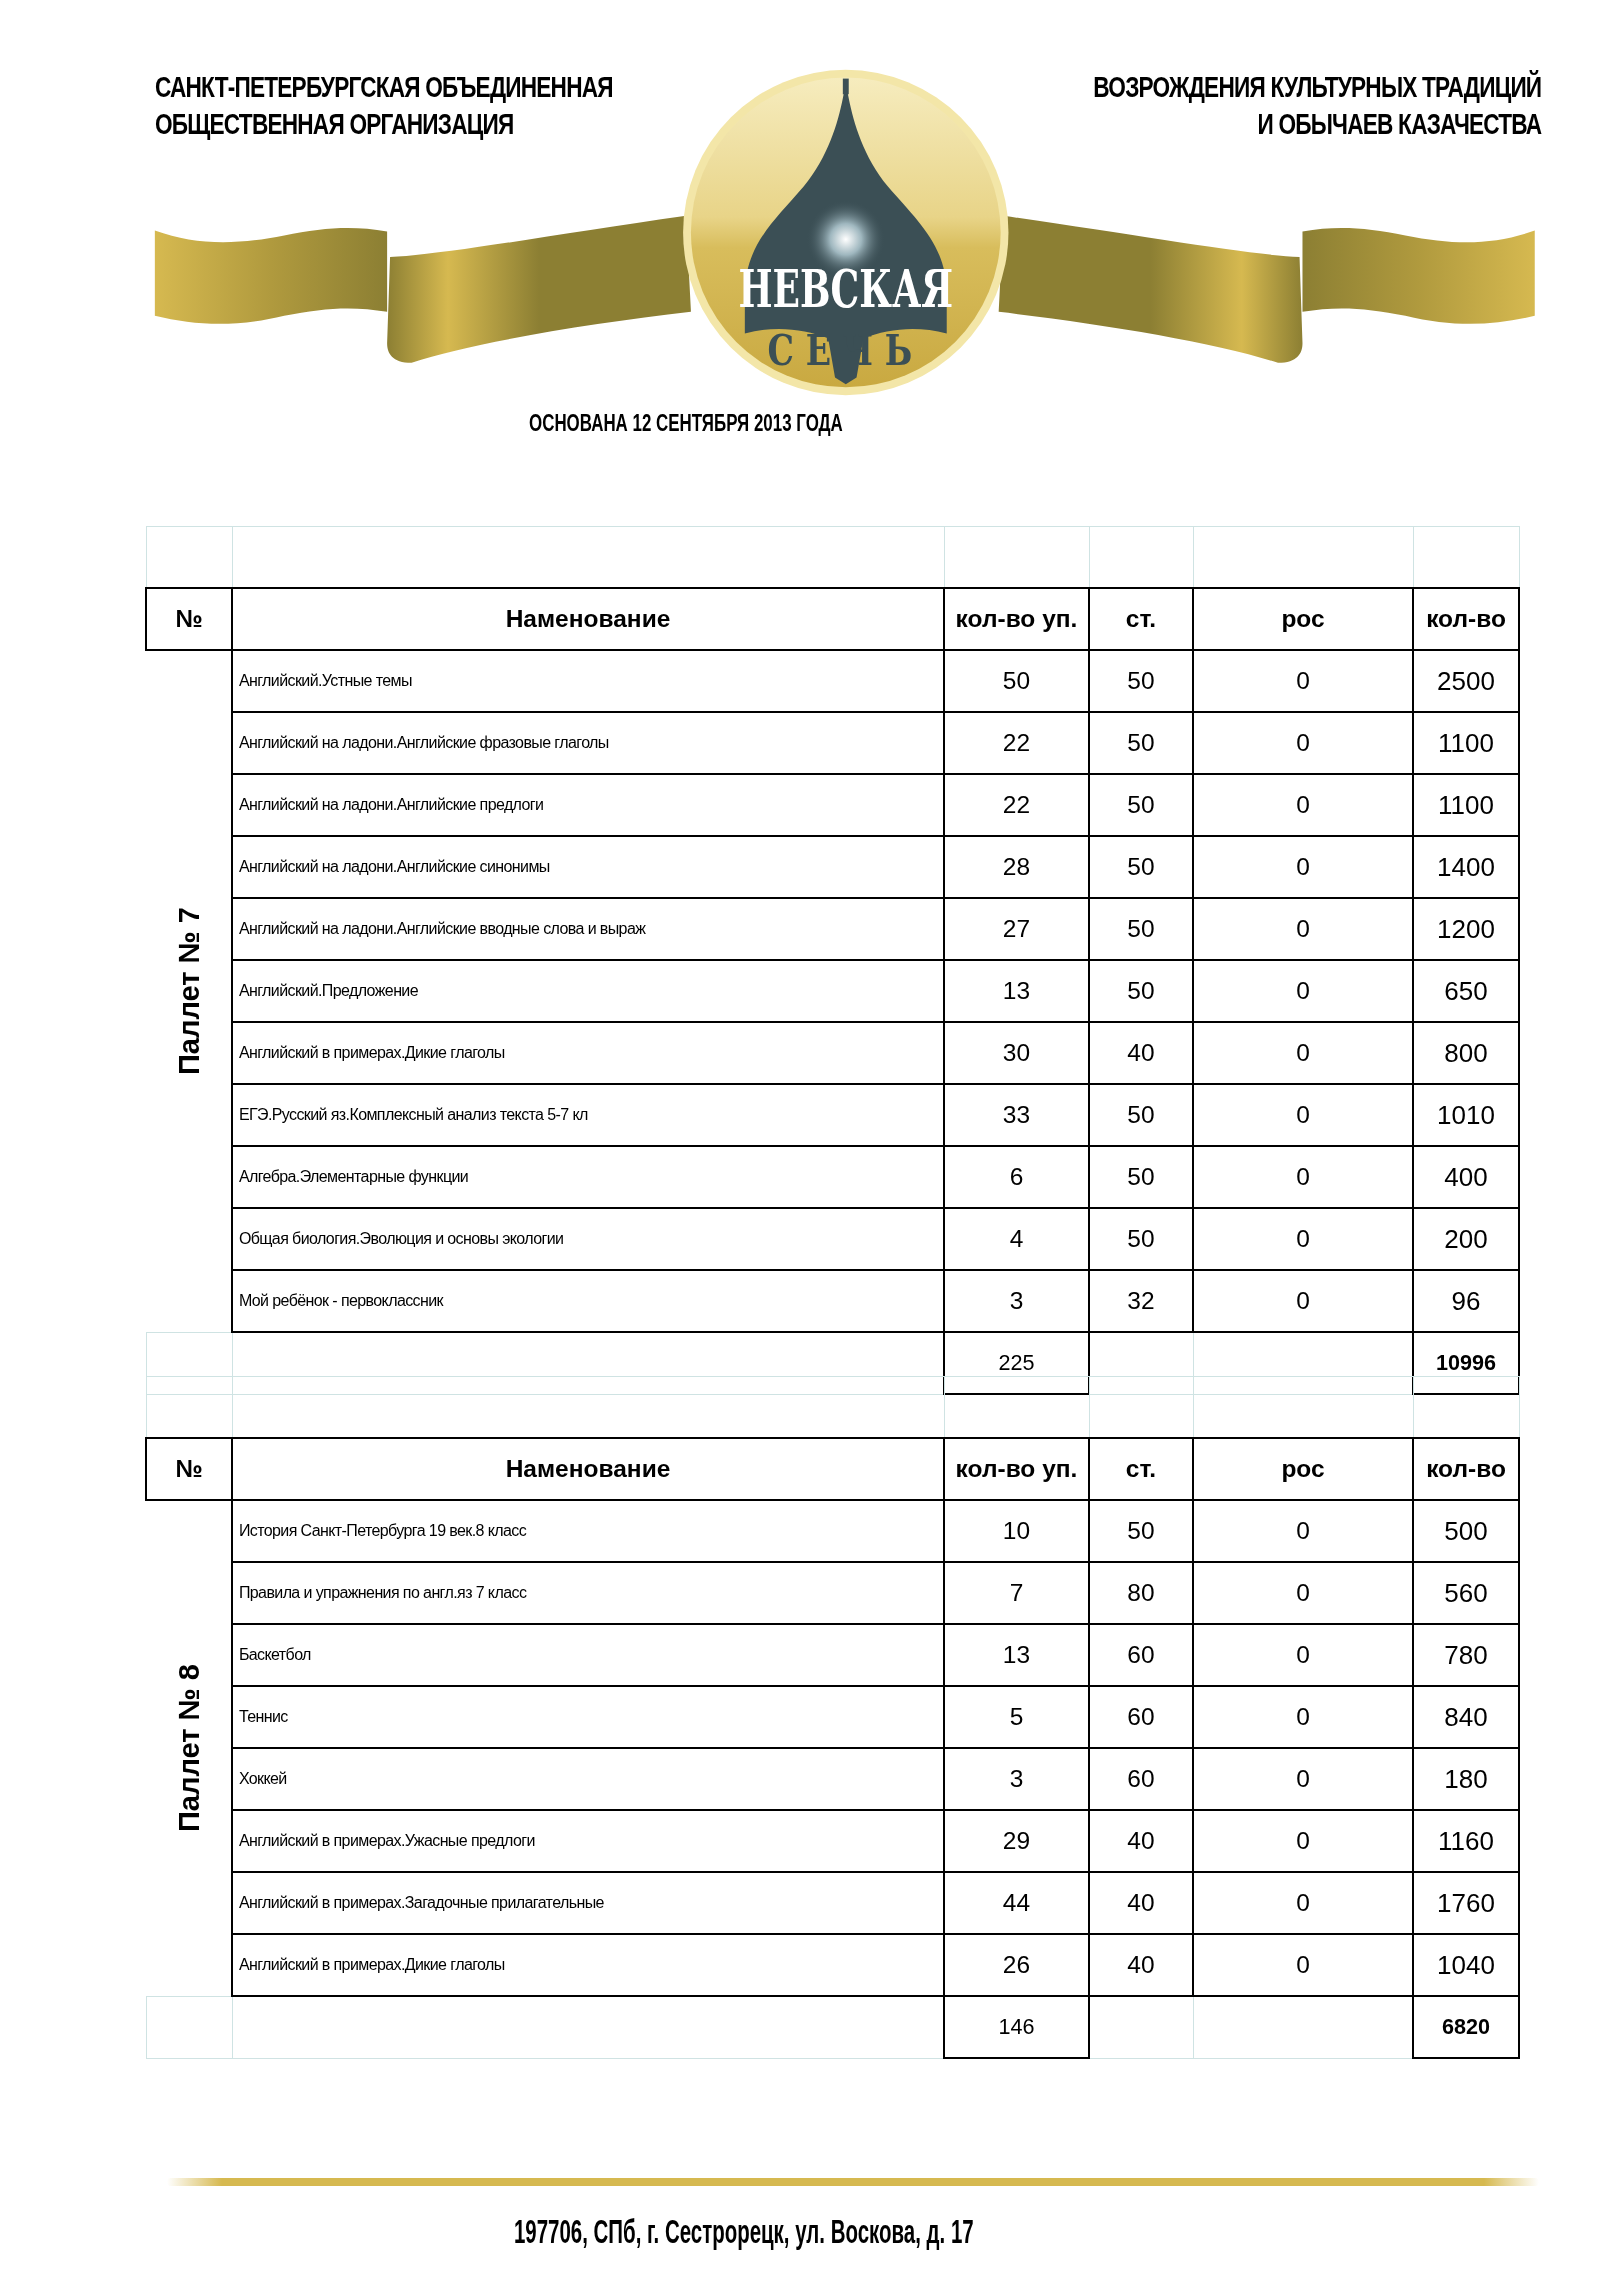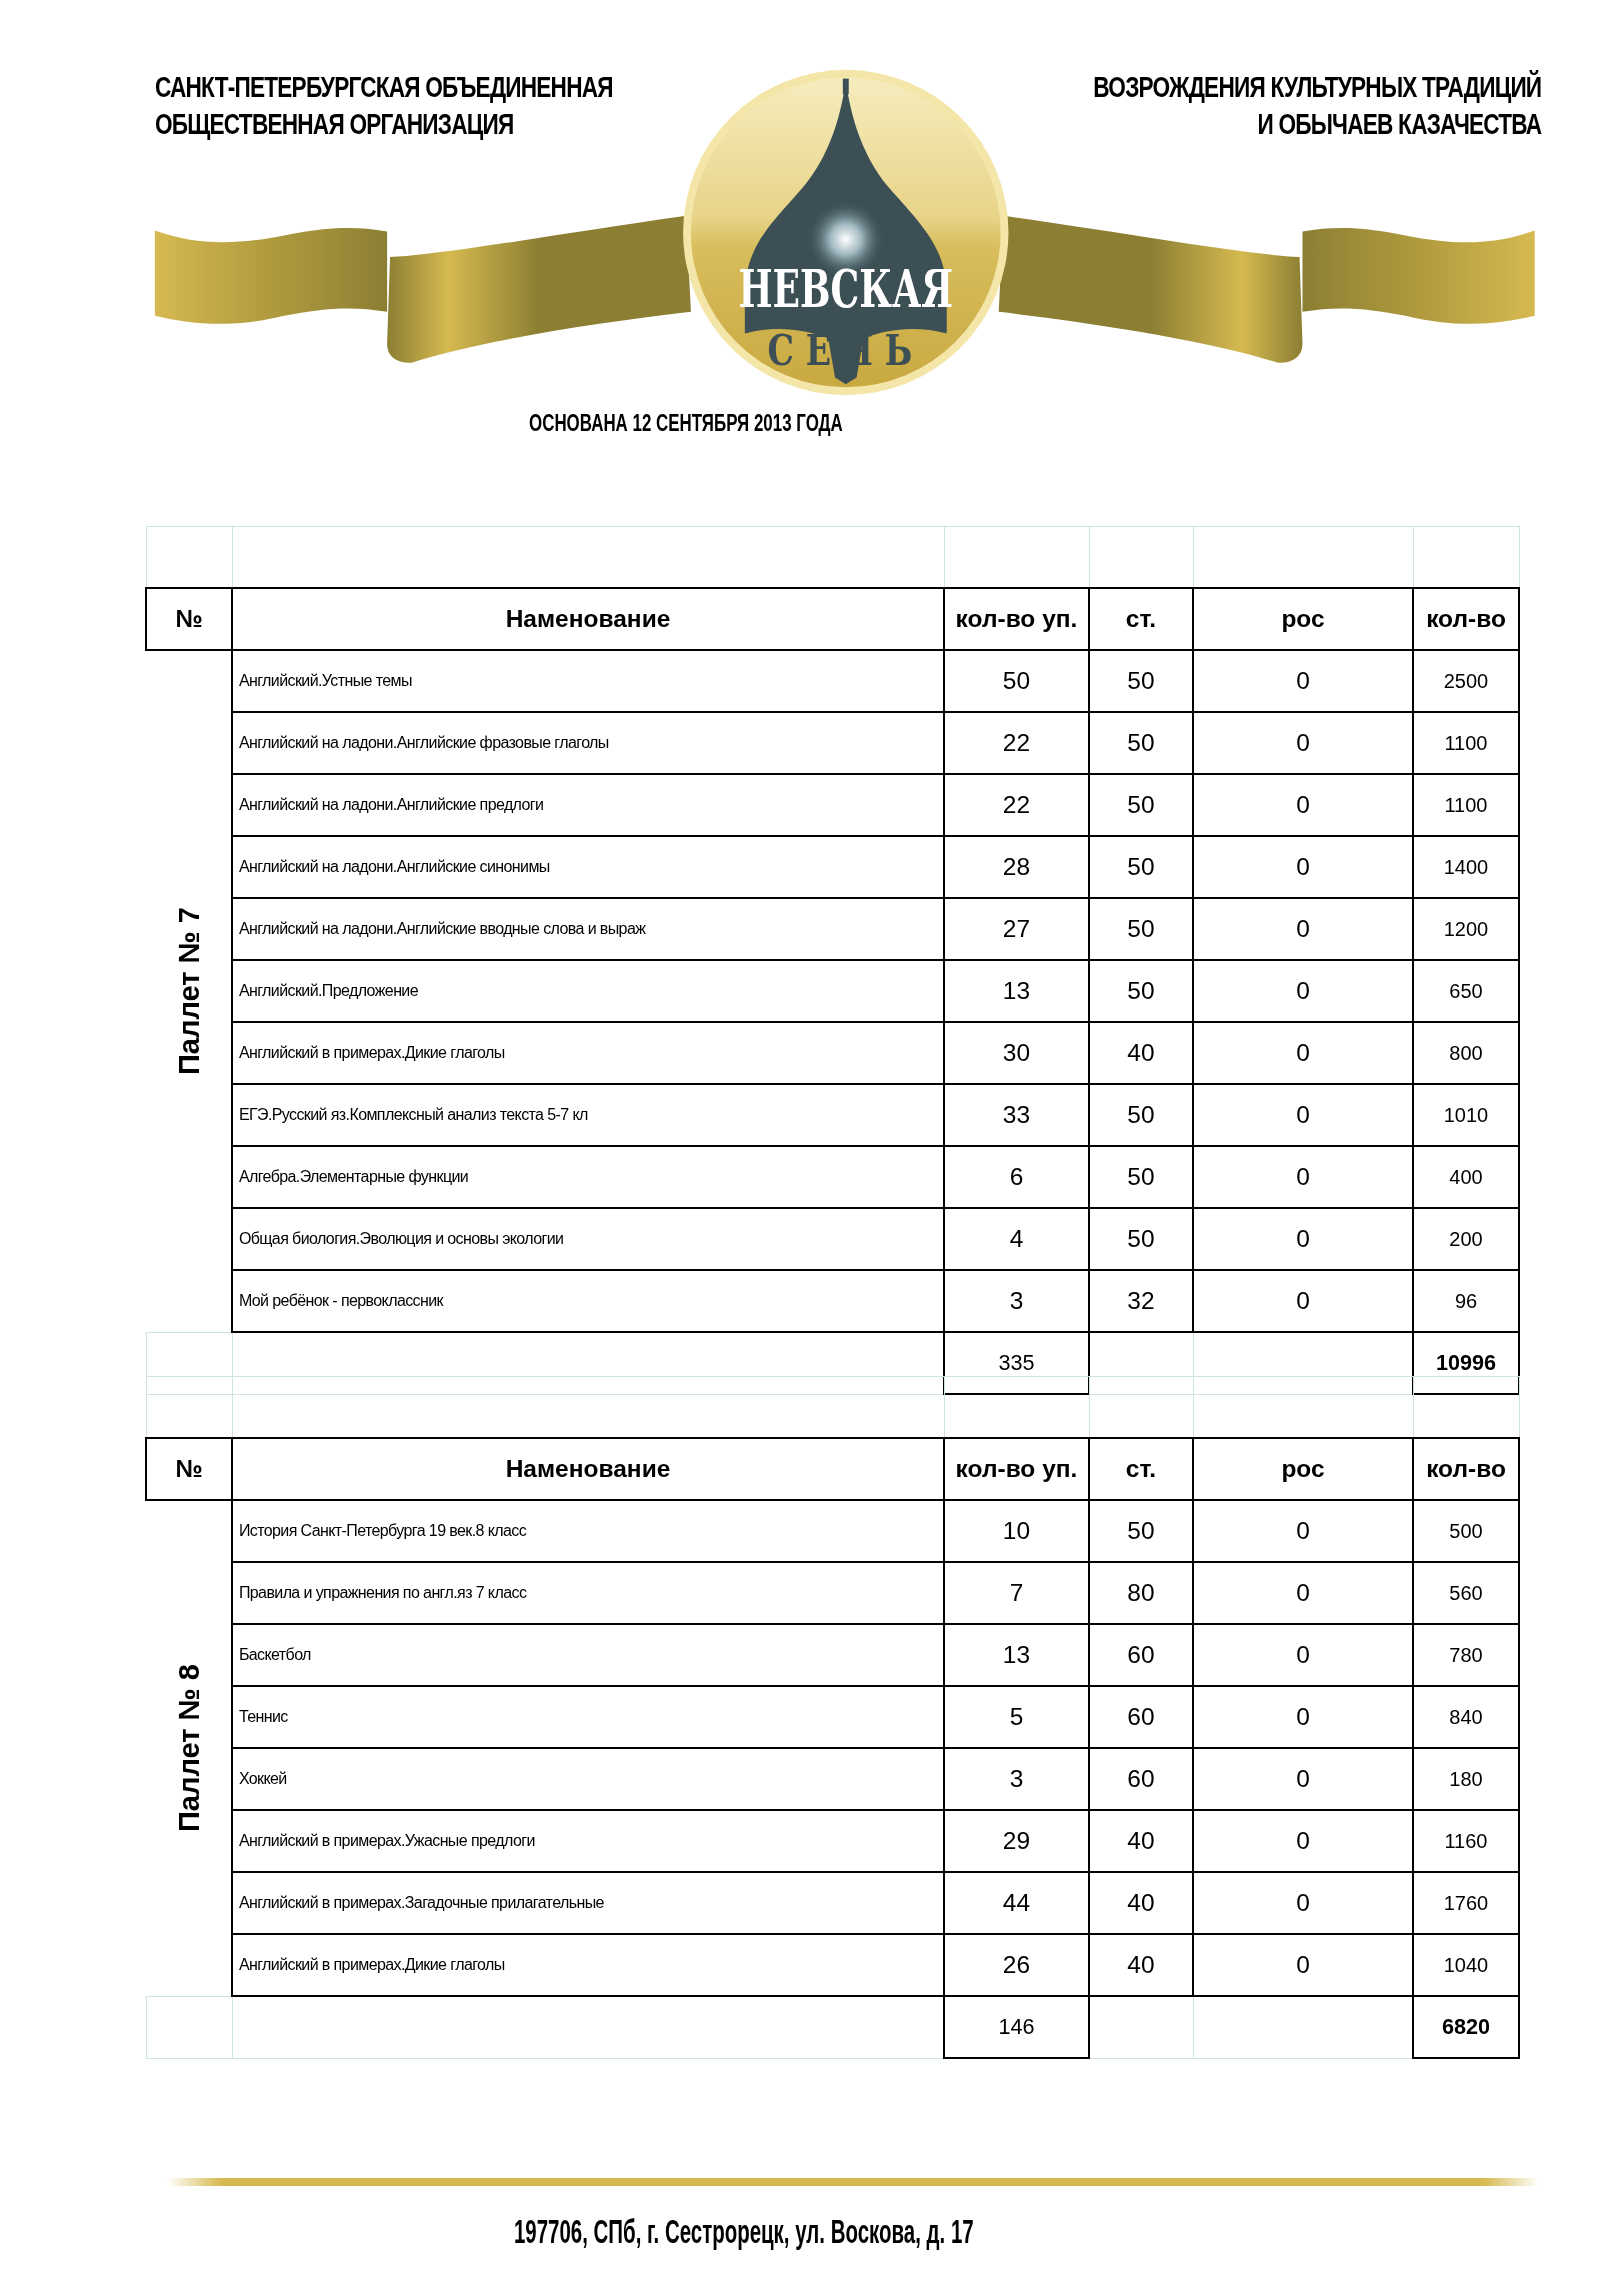--- a/index.html
+++ b/index.html
@@ -9,21 +9,21 @@
   #hdr-right { right:80px; top:69px; transform-origin:right top; text-align:right; }
   #logo-svg { position:absolute; left:0; top:0; }
   #founded { position:absolute; left:0; width:1372px; top:410px; text-align:center; font-weight:bold; font-size:23.5px; }
   #founded span { display:inline-block; transform:scaleX(0.72); }
   .tbl { position:absolute; left:145px; width:1372px; border-collapse:collapse; table-layout:fixed; }
   .tbl td { padding:0; height:60px; font-size:24.5px; vertical-align:middle; }
   .guide td { border-left:1px solid #cfe3e3; border-right:1px solid #cfe3e3; border-top:1px solid #cfe3e3; }
   .hrow td { border:2.9px solid #000; font-weight:bold; text-align:center; font-size:24.5px; }
   .drow td { border:2.9px solid #000; text-align:center; font-size:24.5px; }
   .drow td.name { text-align:left; padding-left:5.9px; font-size:16px; letter-spacing:-0.6px; white-space:nowrap; overflow:hidden; }
-  .drow td.kolvo { font-size:20px; }
+  .drow td.kolvo { font-size:26px; }
   td.side { border:none !important; border-right:2.9px solid #000 !important; position:relative; }
   .side-label { position:absolute; left:50%; top:50%; transform:translate(-50%,-50%) rotate(-90deg); font-weight:bold; font-size:29px; white-space:nowrap; }
   .trow td { border:1px solid #cfe3e3; text-align:center; font-size:21.6px; }
   .trow td.box { border:2.9px solid #000; }
   .trow td.bold { font-weight:bold; }
   #footer-line { position:absolute; left:167px; top:2178px; width:1372px; height:7.8px; background:linear-gradient(to right, rgba(214,185,80,0), #d6b950 4%, #d6b950 96%, rgba(214,185,80,0)); border-radius:3.9px; }
   #footer-addr { position:absolute; left:0; width:1488px; top:2213px; text-align:center; font-weight:bold; font-size:33px; }
   #footer-addr span { display:inline-block; transform:scaleX(0.62); }
 </style>
 </head>
@@ -200,21 +200,21 @@
       <tr class="drow">
         <td class="name">Мой ребёнок - первоклассник</td>
         <td>3</td>
         <td>32</td>
         <td>0</td>
         <td class="kolvo">96</td>
       </tr>
       <tr class="trow">
         <td></td>
         <td></td>
-        <td class="box">335</td>
+        <td class="box">225</td>
         <td></td>
         <td></td>
         <td class="box bold">10996</td>
       </tr>
     </tbody>
 </table>
 
 <table class="tbl" id="tbl-8" style="top:1376px;">
   <colgroup>
       <col style="width:86px">

